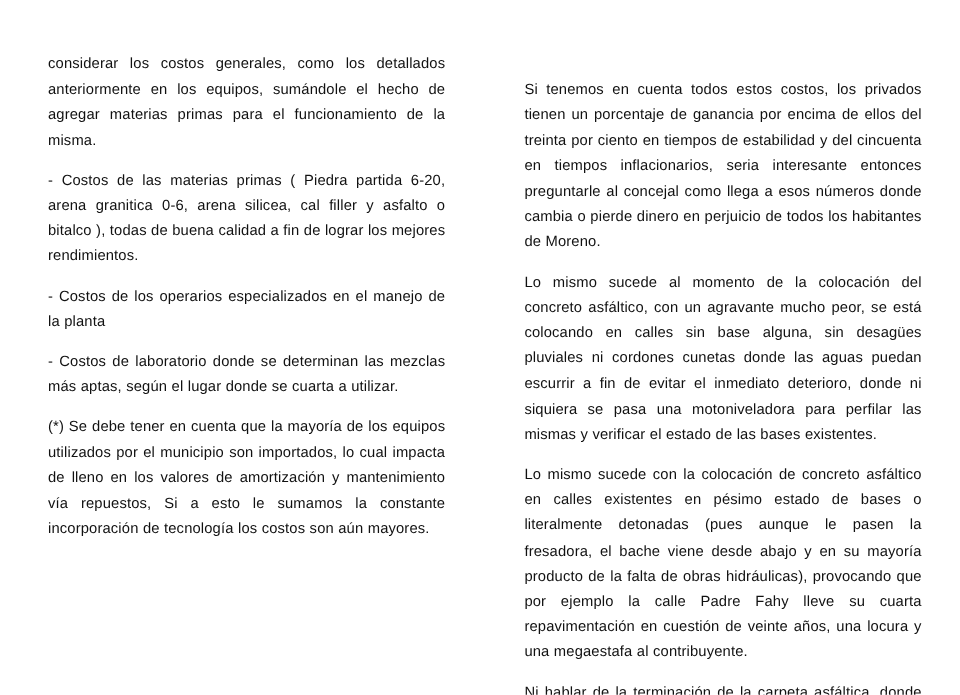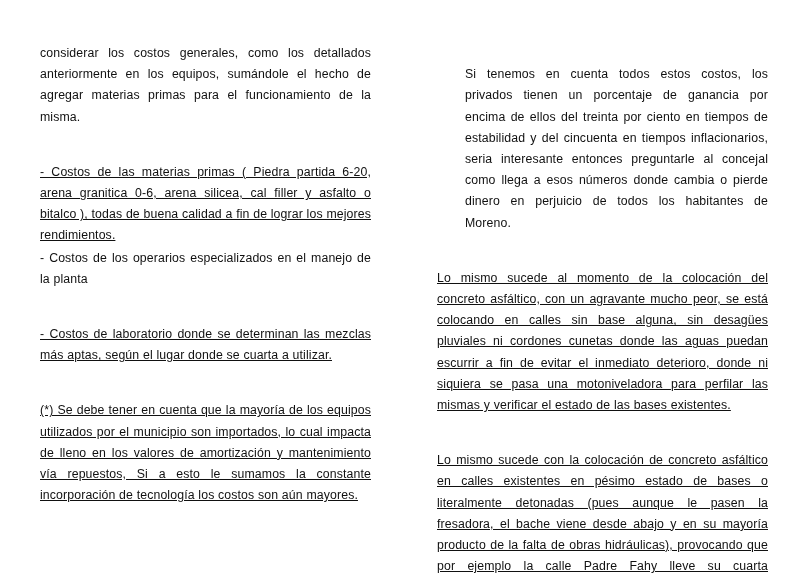--- a/index.html
+++ b/index.html
@@ -32,25 +32,25 @@
     font-size: 12.3px;
     line-height: 21.2px;
     text-align: justify;
     text-justify: inter-word;
     margin: 0;
     letter-spacing: 0.01em;
     word-spacing: 0.01em;
     -webkit-font-smoothing: antialiased;
   }
   
-  .gap-before { margin-top: 34px; text-decoration: underline; }
+  .gap-before { margin-top: 12px; }
   
-  .tight-before { margin-top: 1px; }
+  .tight-before { margin-top: 12px; }
   
-  .offset-top { margin-top: 21.2px; margin-left: 28px; }
+  .offset-top { margin-top: 21.2px; }
 </style>
 </head>
 <body>
 
 <div id="page">
 
   <div class="column" id="col-left">
     <p class="para">considerar los costos generales, como los detallados anteriormente en los equipos, sumándole el hecho de agregar materias primas para el funcionamiento de la misma.</p>
     <p class="para gap-before">- Costos de las materias primas ( Piedra partida 6-20, arena granitica 0-6, arena silicea, cal filler y asfalto o bitalco ), todas de buena calidad a fin de lograr los mejores rendimientos.</p>
     <p class="para tight-before">- Costos de los operarios especializados en el manejo de la planta</p>

